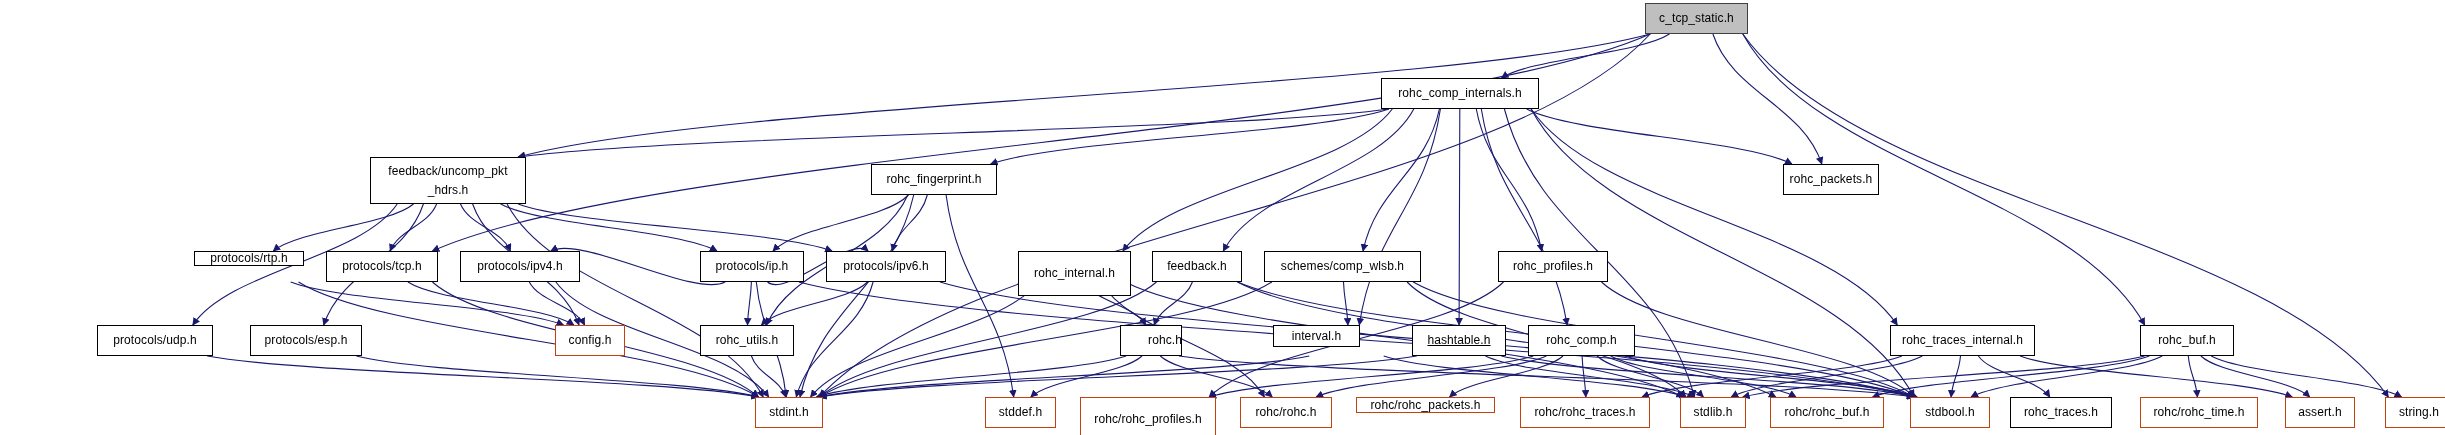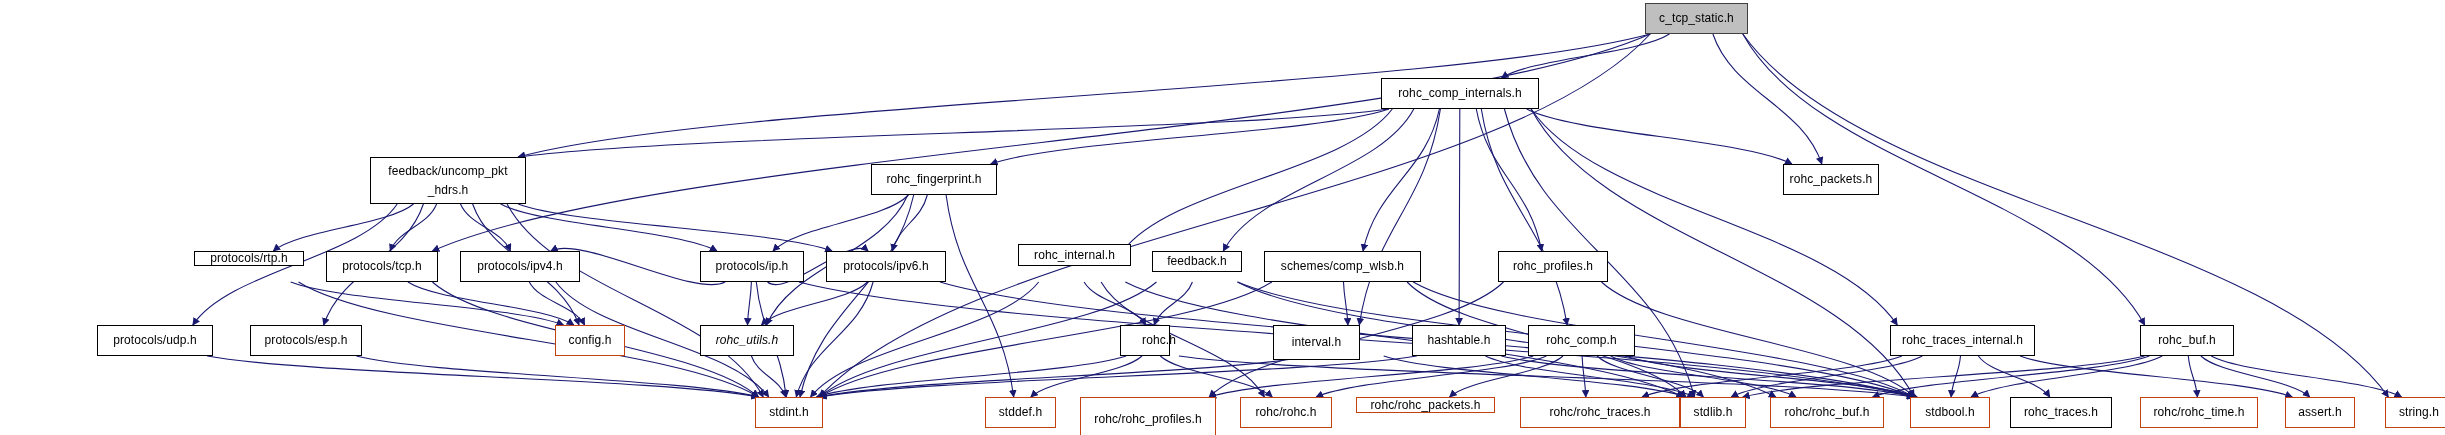--- a/index.html
+++ b/index.html
@@ -159,40 +159,40 @@
       <div class="node" style="left: 1381px; top: 78px; width: 158px; height: 31px;">rohc_comp_internals.h</div>
       <div class="node" style="left: 370px; top: 157px; width: 156px; height: 47px;">feedback/uncomp_pkt
 _hdrs.h</div>
       <div class="node" style="left: 871px; top: 164px; width: 126px; height: 31px;">rohc_fingerprint.h</div>
       <div class="node" style="left: 1783px; top: 164px; width: 96px; height: 31px;">rohc_packets.h</div>
       <div class="node" style="left: 194px; top: 251px; width: 110px; height: 15px;">protocols/rtp.h</div>
       <div class="node" style="left: 326px; top: 251px; width: 112px; height: 31px;">protocols/tcp.h</div>
       <div class="node" style="left: 460px; top: 251px; width: 120px; height: 31px;">protocols/ipv4.h</div>
       <div class="node" style="left: 700px; top: 251px; width: 104px; height: 31px;">protocols/ip.h</div>
       <div class="node" style="left: 826px; top: 251px; width: 120px; height: 31px;">protocols/ipv6.h</div>
-      <div class="node" style="left: 1018px; top: 244px; width: 113px; height: 22px;">rohc_internal.h</div>
-      <div class="node" style="left: 1152px; top: 251px; width: 90px; height: 21px;">feedback.h</div>
+      <div class="node" style="left: 1018px; top: 251px; width: 113px; height: 45px;">rohc_internal.h</div>
+      <div class="node" style="left: 1152px; top: 251px; width: 90px; height: 31px;">feedback.h</div>
       <div class="node" style="left: 1264px; top: 251px; width: 157px; height: 31px;">schemes/comp_wlsb.h</div>
       <div class="node" style="left: 1498px; top: 251px; width: 110px; height: 31px;">rohc_profiles.h</div>
       <div class="node" style="left: 97px; top: 325px; width: 116px; height: 31px;">protocols/udp.h</div>
       <div class="node" style="left: 250px; top: 325px; width: 112px; height: 31px;">protocols/esp.h</div>
       <div class="node sys" style="left: 555px; top: 325px; width: 70px; height: 31px;">config.h</div>
-      <div class="node" style="left: 700px; top: 325px; width: 94px; height: 31px; font-style: italic;">rohc_utils.h</div>
-      <div class="node" style="left: 1120px; top: 325px; width: 50px; height: 31px; padding-left: 28px;">rohc.h</div>
-      <div class="node" style="left: 1273px; top: 325px; width: 87px; height: 35px;">interval.h</div>
-      <div class="node" style="left: 1412px; top: 325px; width: 94px; height: 31px;">hashtable.h</div>
+      <div class="node" style="left: 700px; top: 325px; width: 94px; height: 31px;">rohc_utils.h</div>
+      <div class="node" style="left: 1120px; top: 325px; width: 62px; height: 31px; padding-left: 28px;">rohc.h</div>
+      <div class="node" style="left: 1273px; top: 325px; width: 87px; height: 22px;">interval.h</div>
+      <div class="node" style="left: 1412px; top: 325px; width: 94px; height: 31px; text-decoration: underline;">hashtable.h</div>
       <div class="node" style="left: 1528px; top: 325px; width: 107px; height: 31px;">rohc_comp.h</div>
       <div class="node" style="left: 1890px; top: 325px; width: 145px; height: 31px;">rohc_traces_internal.h</div>
       <div class="node" style="left: 2140px; top: 325px; width: 94px; height: 31px;">rohc_buf.h</div>
       <div class="node sys" style="left: 755px; top: 397px; width: 68px; height: 31px;">stdint.h</div>
       <div class="node sys" style="left: 985px; top: 397px; width: 71px; height: 31px;">stddef.h</div>
       <div class="node sys" style="left: 1080px; top: 397px; width: 136px; height: 45px;">rohc/rohc_profiles.h</div>
       <div class="node sys" style="left: 1240px; top: 397px; width: 92px; height: 31px;">rohc/rohc.h</div>
       <div class="node sys" style="left: 1356px; top: 397px; width: 139px; height: 16px;">rohc/rohc_packets.h</div>
-      <div class="node sys" style="left: 1520px; top: 397px; width: 160px; height: 31px;">rohc/rohc_traces.h</div>
+      <div class="node sys" style="left: 1520px; top: 397px; width: 130px; height: 31px;">rohc/rohc_traces.h</div>
       <div class="node sys" style="left: 1680px; top: 397px; width: 66px; height: 31px;">stdlib.h</div>
       <div class="node sys" style="left: 1770px; top: 397px; width: 114px; height: 31px;">rohc/rohc_buf.h</div>
       <div class="node sys" style="left: 1910px; top: 397px; width: 80px; height: 31px;">stdbool.h</div>
       <div class="node" style="left: 2010px; top: 397px; width: 102px; height: 31px;">rohc_traces.h</div>
       <div class="node sys" style="left: 2140px; top: 397px; width: 118px; height: 31px;">rohc/rohc_time.h</div>
       <div class="node sys" style="left: 2285px; top: 397px; width: 70px; height: 31px;">assert.h</div>
       <div class="node sys" style="left: 2385px; top: 397px; width: 68px; height: 31px;">string.h</div>
     </div>
 </div>
 

